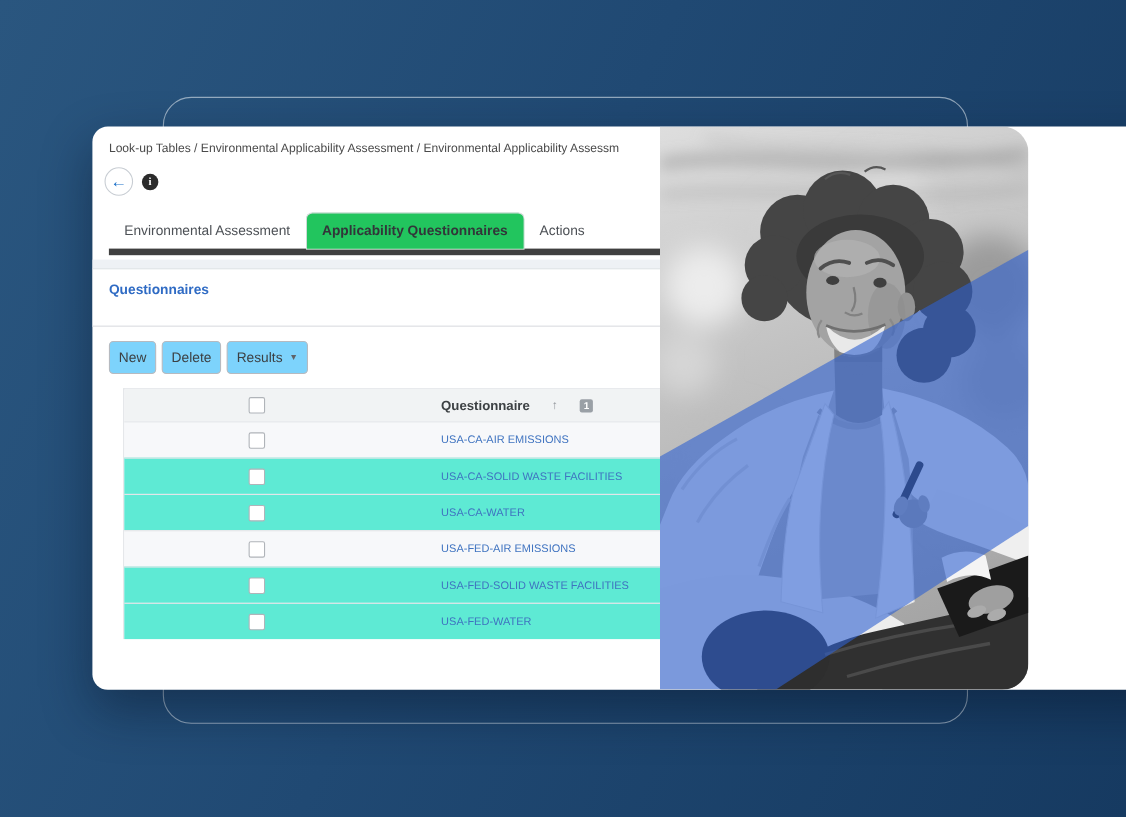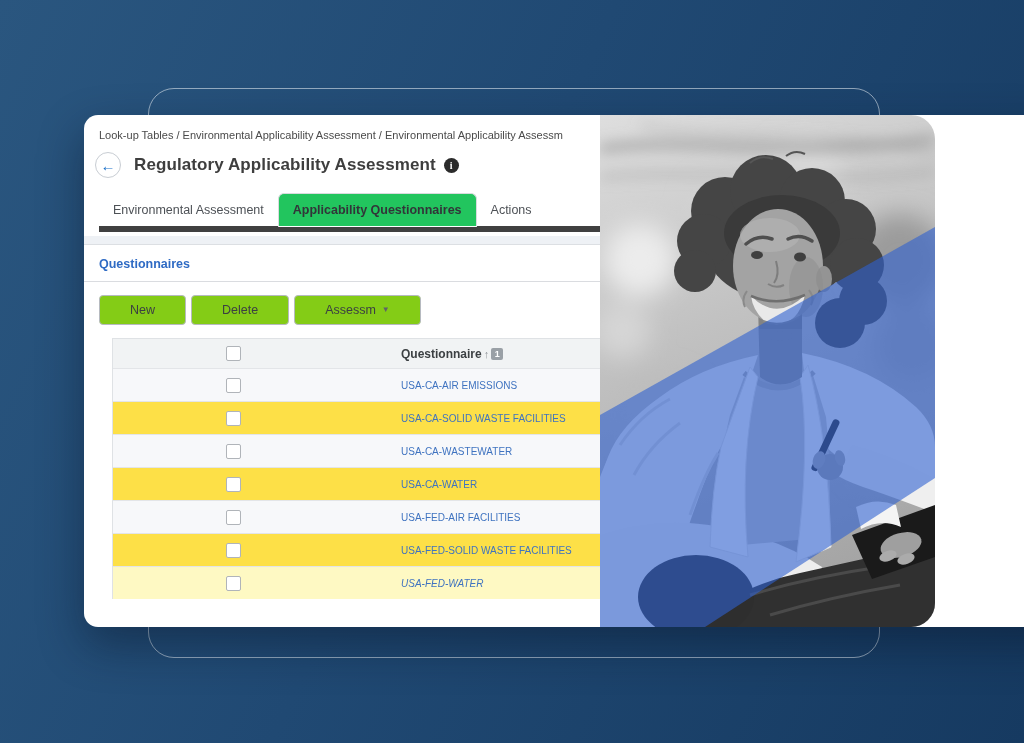--- a/index.html
+++ b/index.html
@@ -42,46 +42,46 @@
     white-space:nowrap;line-height:15px;
   }
   .tab.active{
     font-weight:bold;color:#323539;background:#22c55e;
     border:1px solid #d9dbde;border-bottom:1px solid #ffffff;
     border-radius:6px 6px 0 0;margin-bottom:-1px;
   }
   .strip{height:8px;background:#eef1f5;border-bottom:1px solid #dcdfe3;margin-top:4px;width:760px;}
   .panel-header{
     background:#fff;border-bottom:1px solid #dadce0;width:760px;
-    padding:9px 15px 9px 15px;box-sizing:border-box;
+    padding:9px 15px 24px 15px;box-sizing:border-box;
   }
   .panel-title{font-size:12.5px;font-weight:bold;color:#2f6bc4;line-height:15px;}
   .toolbar{padding:13px 0 13px 15px;display:flex;gap:5px;}
   .btn{
-    border:1px solid #b6bac0;border-radius:4px;background:#84cc16;color:#3c4043;
+    border:1px solid #b6bac0;border-radius:4px;background:#7dd3fc;color:#3c4043;
     font-size:12.5px;font-family:"Liberation Sans",sans-serif;
-    padding:7px 30px;line-height:14px;cursor:pointer;display:flex;align-items:center;gap:6px;justify-content:flex-end;
+    padding:7px 8px;line-height:14px;cursor:pointer;display:flex;align-items:center;gap:6px;justify-content:flex-end;
   }
   .caret{font-size:8px;color:#5f6368;line-height:1;}
   .table{
     margin-left:28px;width:764px;border:1px solid #dfe2e5;border-bottom:none;
     font-size:11.5px;
   }
   .thead{
     display:flex;align-items:center;height:29px;background:#f1f3f4;
   }
-  .trow{display:flex;align-items:center;height:32px;border-top:1px solid #e3e5e8;background:#fde047;}
+  .trow{display:flex;align-items:center;height:32px;border-top:1px solid #e3e5e8;background:#5eead4;}
   .trow.alt{background:#f7f8fa;}
-  .trow.selected{background:#fef9c3;font-style:italic;}
+  .trow.selected{background:#5eead4;}
   .cell-check{width:240px;display:flex;justify-content:center;align-items:center;flex:0 0 auto;}
   .checkbox{
     width:13px;height:13px;border:1px solid #b0b4b9;border-radius:2px;background:#fff;
     display:inline-block;cursor:pointer;
   }
-  .cell-q{padding-left:48px;display:flex;align-items:center;gap:2px;}
+  .cell-q{padding-left:48px;display:flex;align-items:center;gap:20px;}
   .col-label{font-size:12px;font-weight:bold;color:#3c4043;}
   .sort-arrow{color:#909499;font-size:11px;}
   .sort-badge{
     width:12px;height:12px;border-radius:2px;background:#9aa0a6;color:#fff;
     font-size:9px;display:flex;align-items:center;justify-content:center;font-weight:bold;
   }
   .q-link{color:#3f73c0;cursor:pointer;text-decoration:none;font-size:10px;}
   .photo{
     position:absolute;left:516px;top:0;width:335px;height:512px;
     border-radius:0 24px 24px 0;overflow:hidden;
@@ -95,21 +95,20 @@
 
 <div class="card">
   <div class="app">
 
     <div class="breadcrumb">Look-up Tables / Environmental Applicability Assessment / Environmental Applicability Assessm</div>
 
     <div class="title-row">
       <div class="back-btn">
         <span>←</span>
       </div>
-      <div class="page-title">Regulatory Applicability Assessment</div>
       <div class="info-icon">i</div>
     </div>
 
     <div class="tab-bar">
         <div class="tab">Environmental Assessment</div>
         <div class="tab active">Applicability Questionnaires</div>
         <div class="tab">Actions</div>
       </div>
 
     <div class="strip"></div>
@@ -119,21 +118,21 @@
     </div>
 
     <div class="toolbar">
       <button class="btn">
         <span>New</span>
       </button>
       <button class="btn">
         <span>Delete</span>
       </button>
       <button class="btn">
-        <span>Assessm</span>
+        <span>Results</span>
         <span class="caret">▼</span>
       </button>
     </div>
 
     <div class="table">
       <div class="thead">
         <div class="cell-check">
           <span class="checkbox"></span>
         </div>
         <div class="cell-q">
@@ -152,42 +151,34 @@
             </div>
           </div>
           <div class="trow">
             <div class="cell-check">
               <span class="checkbox"></span>
             </div>
             <div class="cell-q">
               <a class="q-link">USA-CA-SOLID WASTE FACILITIES</a>
             </div>
           </div>
+          <div class="trow">
+            <div class="cell-check">
+              <span class="checkbox"></span>
+            </div>
+            <div class="cell-q">
+              <a class="q-link">USA-CA-WATER</a>
+            </div>
+          </div>
           <div class="trow alt">
             <div class="cell-check">
               <span class="checkbox"></span>
             </div>
             <div class="cell-q">
-              <a class="q-link">USA-CA-WASTEWATER</a>
-            </div>
-          </div>
-          <div class="trow">
-            <div class="cell-check">
-              <span class="checkbox"></span>
-            </div>
-            <div class="cell-q">
-              <a class="q-link">USA-CA-WATER</a>
-            </div>
-          </div>
-          <div class="trow alt">
-            <div class="cell-check">
-              <span class="checkbox"></span>
-            </div>
-            <div class="cell-q">
-              <a class="q-link">USA-FED-AIR FACILITIES</a>
+              <a class="q-link">USA-FED-AIR EMISSIONS</a>
             </div>
           </div>
           <div class="trow">
             <div class="cell-check">
               <span class="checkbox"></span>
             </div>
             <div class="cell-q">
               <a class="q-link">USA-FED-SOLID WASTE FACILITIES</a>
             </div>
           </div>

